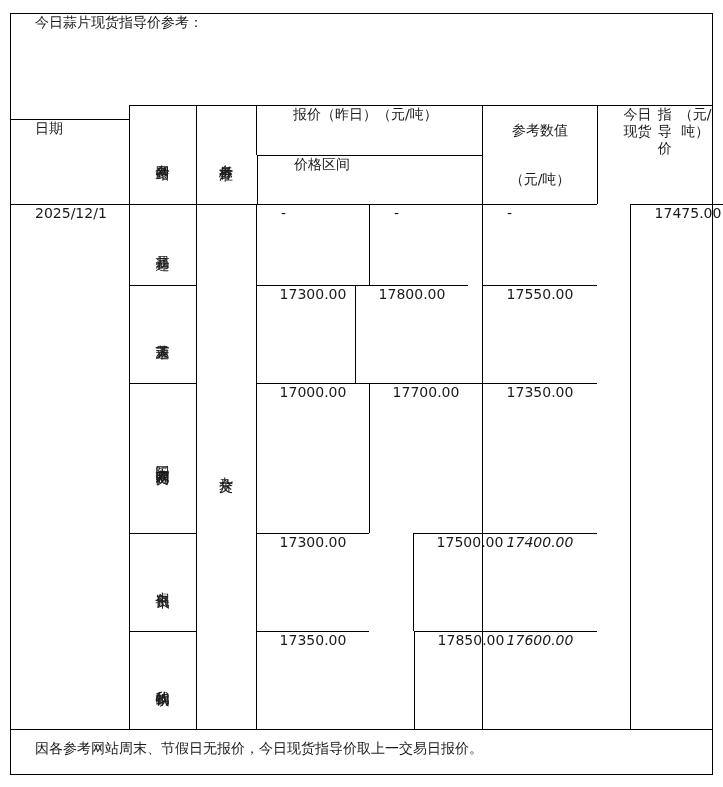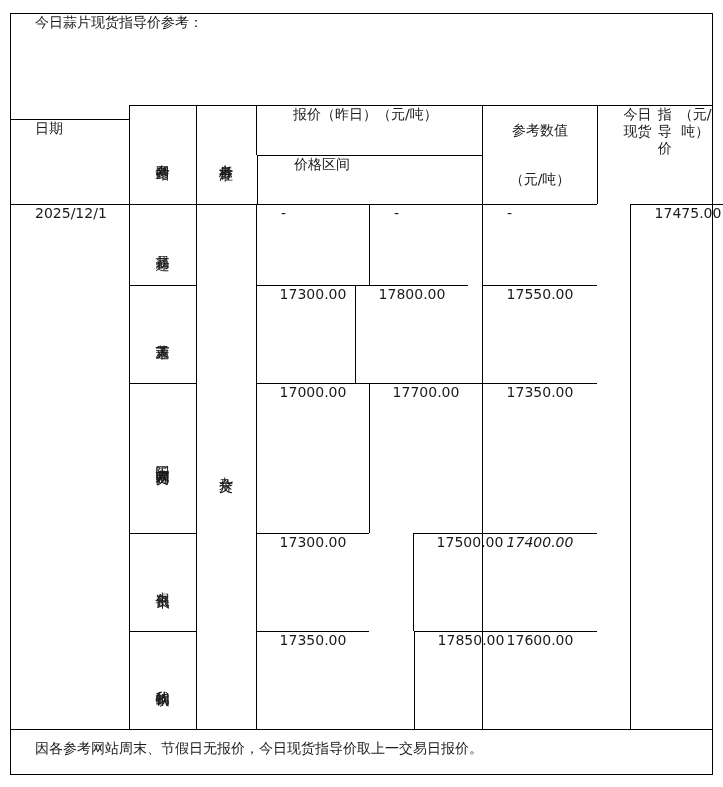--- a/index.html
+++ b/index.html
@@ -112,20 +112,20 @@
 
   <div class="cell center b-t b-l" style="left:118px;top:617px;width:67px;height:98px;">
     <span class="vert">我的钢铁</span>
   </div>
   <div class="cell center b-t b-l" style="left:245px;top:617px;width:113px;height:98px;">
     <span class="num">17350.00</span>
   </div>
   <div class="cell center b-t b-l" style="left:358px;top:617px;width:113px;height:98px;margin-left:45px;">
     <span class="num">17850.00</span>
   </div>
-  <div class="cell center b-t b-l" style="left:471px;top:617px;width:115px;height:98px;">
+  <div class="cell center b-t b-l" style="left:471px;top:617px;width:115px;height:98px;font-style:italic;">
     <span class="num">17600.00</span>
   </div>
 
   <div class="cell left b-t" style="left:0;top:715px;width:701px;height:46px;align-items:flex-start;padding-top:10px;">
     <span>因各参考网站周末、节假日无报价，今日现货指导价取上一交易日报价。</span>
   </div>
 </div>
 
 </body></html>

